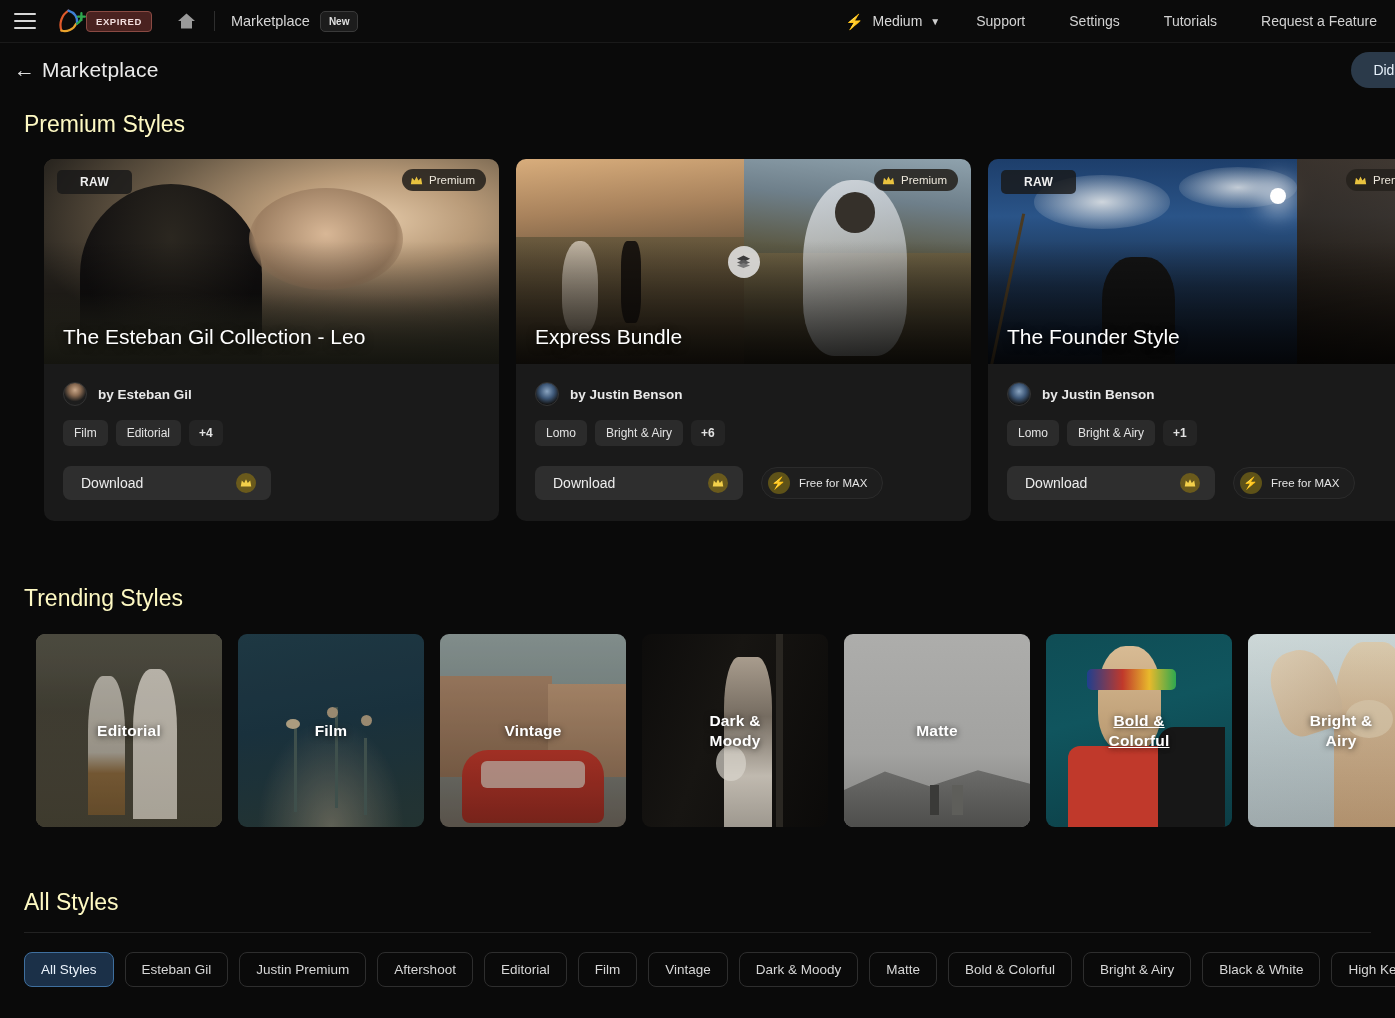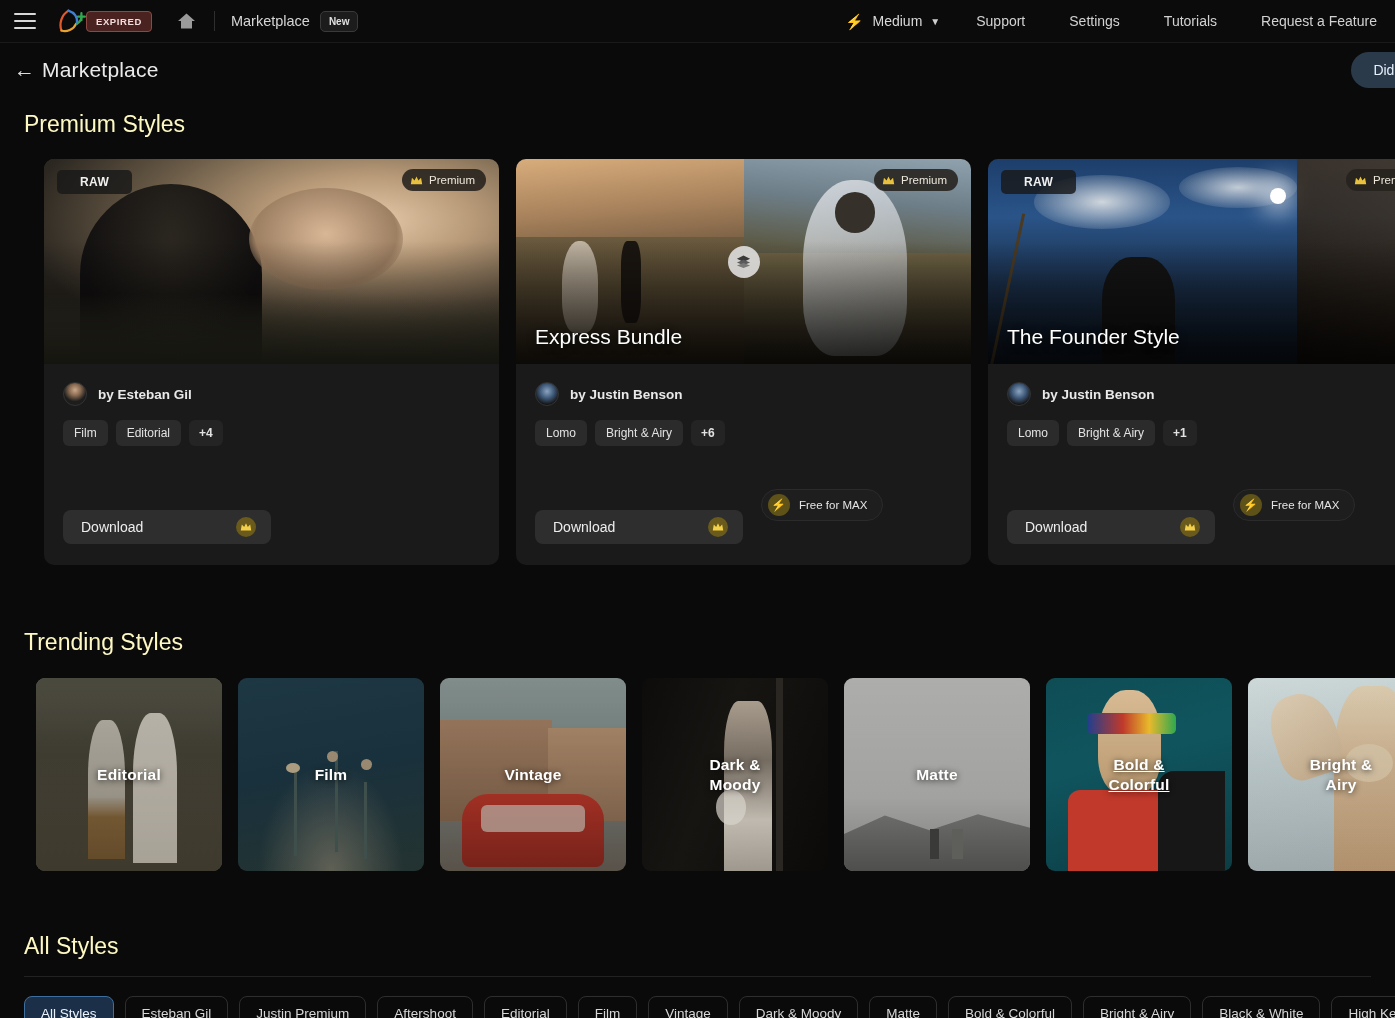--- a/index.html
+++ b/index.html
@@ -129,21 +129,21 @@
     font-size: 12px; padding: 6px 11px; border-radius: 6px;
     cursor:pointer;
   }
   .tag.more { background:#242424; font-weight:bold; padding: 6px 10px; }
   .btn-row { display:flex; align-items:center; gap: 18px; margin-top: 20px; }
   .download-btn {
     background:#2e2e2e; border:none; color:#ededed;
     font-size:14px; border-radius: 8px;
     height: 34px; width: 208px;
     display:flex; align-items:center; justify-content:space-between;
-    padding: 0 15px 0 18px; cursor:pointer;margin-top:44px;
+    padding: 0 15px 0 18px; cursor:pointer;
   }
   .crown-circle {
     width:20px;height:20px;border-radius:50%;
     background:#6a5a1c; display:flex;align-items:center;justify-content:center;
   }
   .max-btn {
     background:#1e1e1e; border:1px solid #2b2b2b;
     border-radius: 17px; height: 32px;
     display:flex; align-items:center; gap:9px;
     padding: 0 15px 0 6px; cursor:pointer;
@@ -253,20 +253,21 @@
         <div style="position:absolute;left:0;bottom:0;width:100%;height:34%;background:linear-gradient(to top,#4a4a36,rgba(60,60,45,0));"></div>
       </div>
       <div class="media-fade"></div>
       <div class="raw-badge">RAW</div>
       <div class="premium-badge">
         <svg class="crown-sm" viewBox="0 0 16 13">
             <path d="M1 11 L2.4 3.2 L5.6 6.4 L8 1.6 L10.4 6.4 L13.6 3.2 L15 11 Z" fill="#e8c23f"></path>
           </svg>
         <span>Premium</span>
       </div>
+      <div class="pcard-title">The Esteban Gil Collection - Leo</div>
     </div>
     <div class="pcard-body">
       <div class="author-row">
         <div class="avatar" style="background:radial-gradient(circle at 50% 32%, #caa88a 0%, #8a6b52 30%, #1d1d1d 62%);"></div>
         <div class="author-name">by Esteban Gil</div>
       </div>
       <div class="tags">
         <div class="tag">Film</div>
         <div class="tag">Editorial</div>
         <div class="tag more">+4</div>

